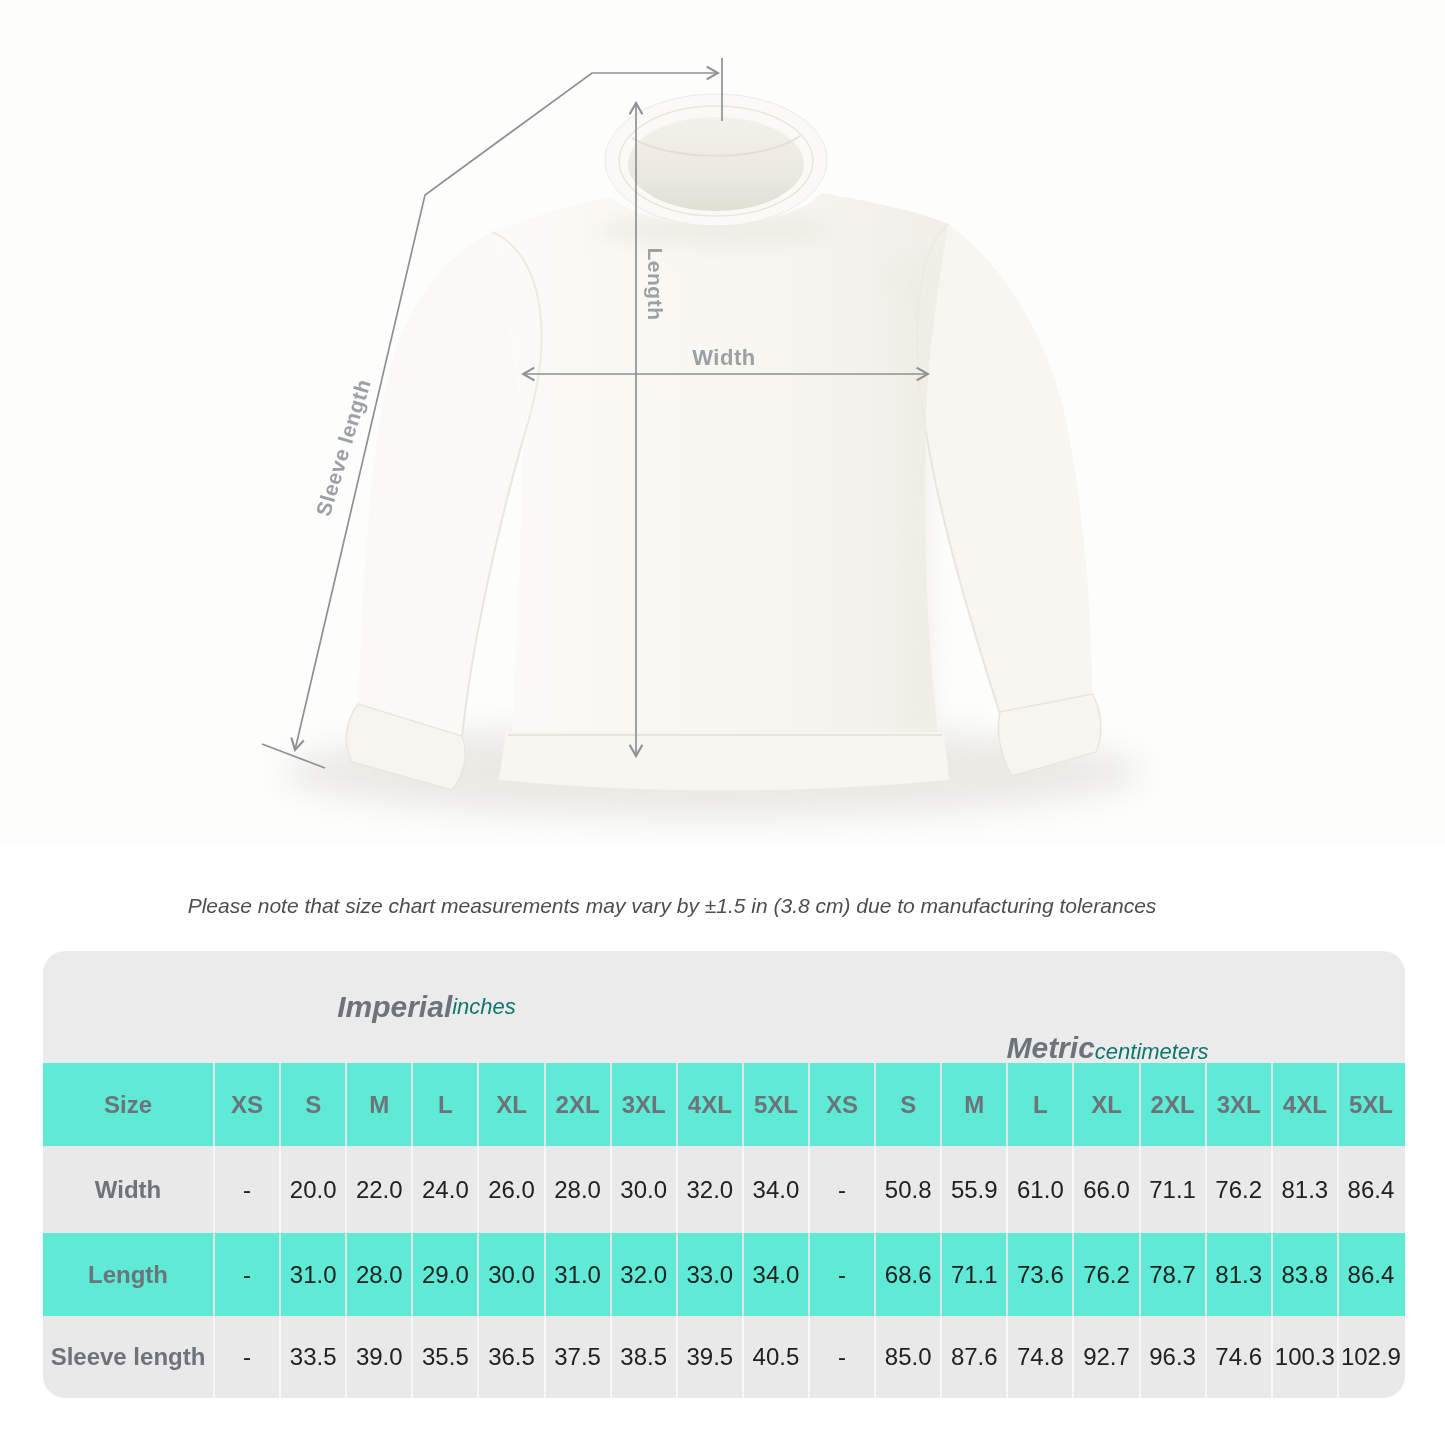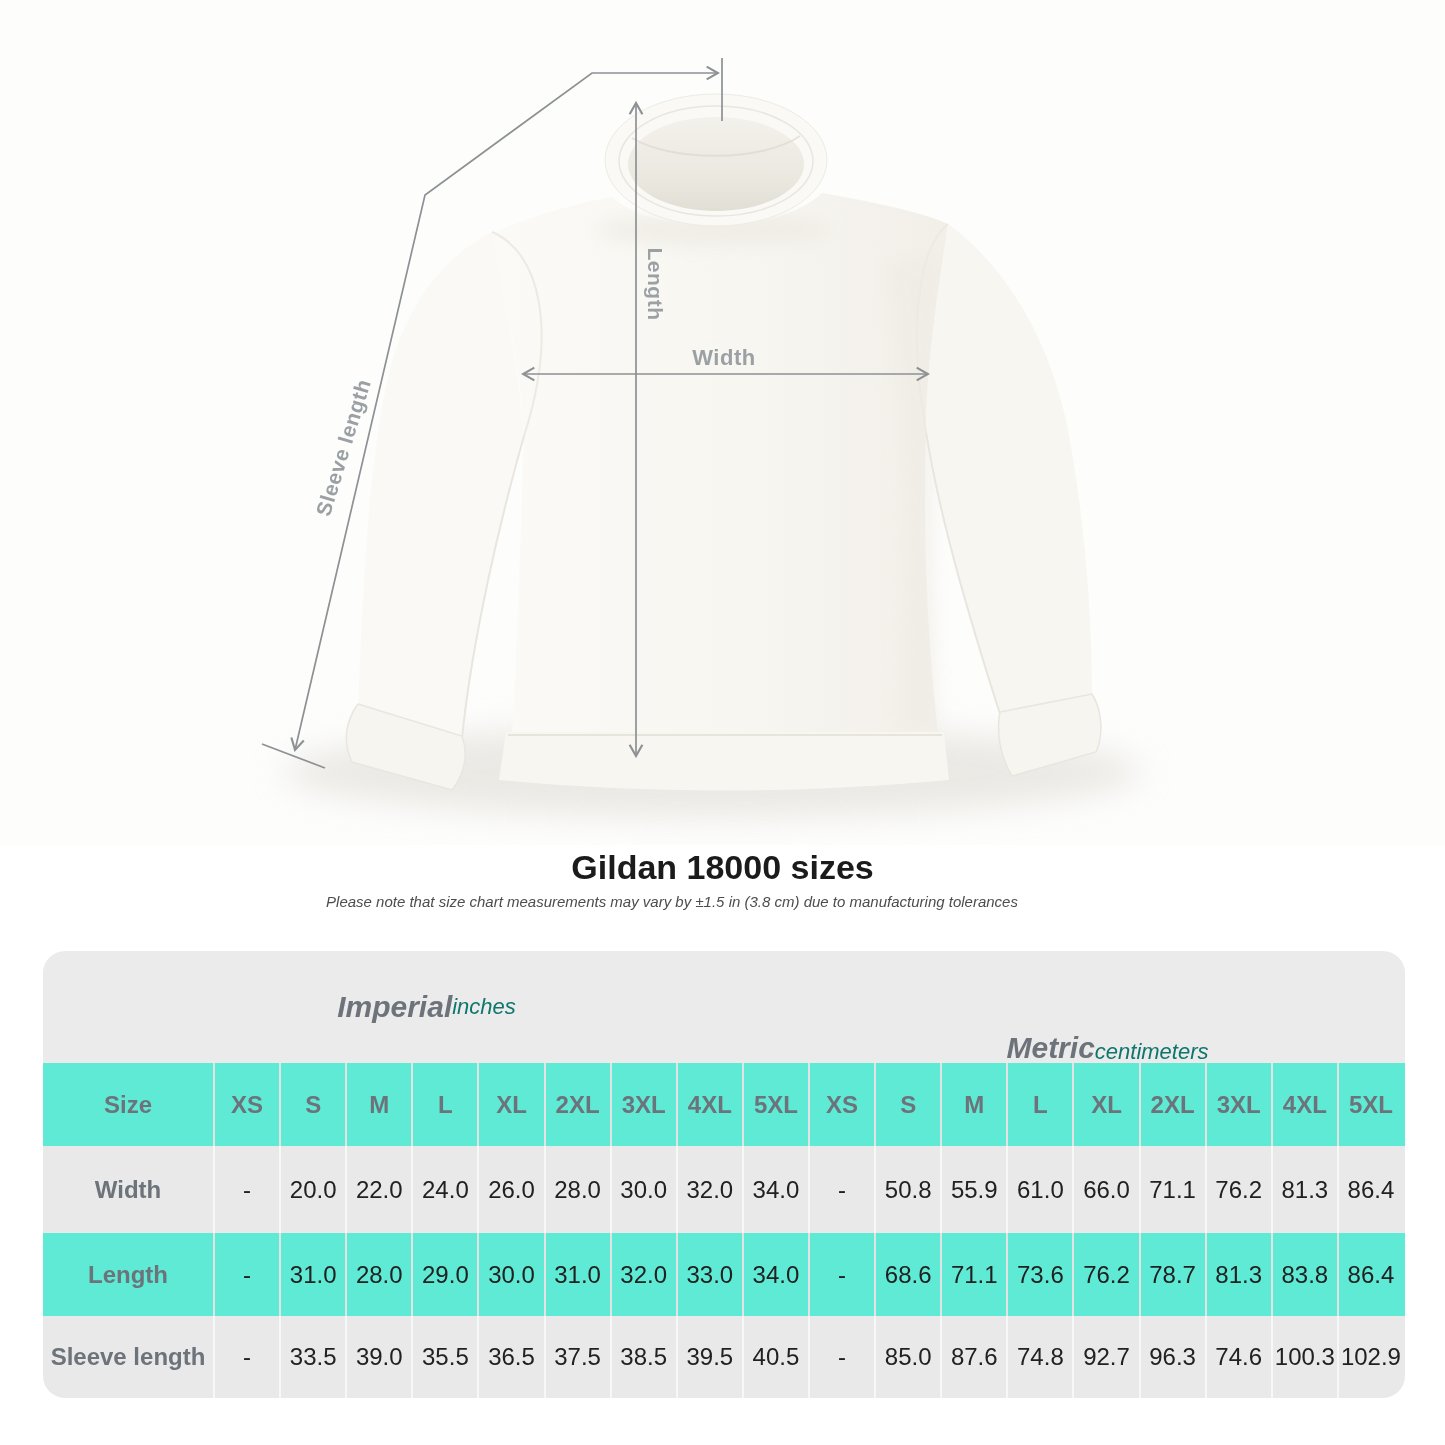--- a/index.html
+++ b/index.html
@@ -14,21 +14,21 @@
     font-family:"Liberation Sans",sans-serif;
     font-weight:bold;letter-spacing:0.5px;
   }
   
   .page-title{
     position:absolute;left:0;top:849px;width:1445px;text-align:center;
     font-size:34px;font-weight:bold;color:#1b1b1b;line-height:1.1;
   }
   .page-subtitle{
     position:absolute;left:0;top:893px;width:1344px;text-align:center;
-    font-size:15px;font-style:italic;color:#4d4d4d;line-height:1.2;
+    font-size:21px;font-style:italic;color:#4d4d4d;line-height:1.2;
   }
   
   .size-table{
     position:absolute;left:43px;top:951px;width:1362px;height:447px;
     border-radius:22px;overflow:hidden;background:#ffffff;
   }
   .size-grid{
     display:grid;width:100%;height:100%;box-sizing:border-box;
     grid-template-columns:172px repeat(18,1fr);
     grid-template-rows:112px 83px 87px 83px 82px;
@@ -144,21 +144,20 @@
 
         <path d="M523,374 L928,374" marker-start="url(#arrow)" marker-end="url(#arrow)"></path>
       </g>
 
       <text class="svg-ann-label" x="654" y="284" transform="rotate(90 654 284)" text-anchor="middle" dominant-baseline="middle" font-size="21" fill="#9aa0a4">Length</text>
       <text class="svg-ann-label" x="724" y="359" text-anchor="middle" dominant-baseline="middle" font-size="22" fill="#9aa0a4">Width</text>
       <text class="svg-ann-label" x="345" y="448" transform="rotate(-73 345 448)" text-anchor="middle" dominant-baseline="middle" font-size="21" fill="#9aa0a4">Sleeve length</text>
     </svg>
   </div>
 
-  <div class="page-title">Gildan 18000 sizes</div>
   <div class="page-subtitle">Please note that size chart measurements may vary by ±1.5 in (3.8 cm) due to manufacturing tolerances</div>
 
   <div class="size-table">
     <div class="size-grid">
       <div class="band-cell band-imperial">
         <div class="band-label">Imperial</div>
         <div class="band-sublabel">inches</div>
       </div>
       <div class="band-cell band-metric">
         <div class="band-label">Metric</div>

